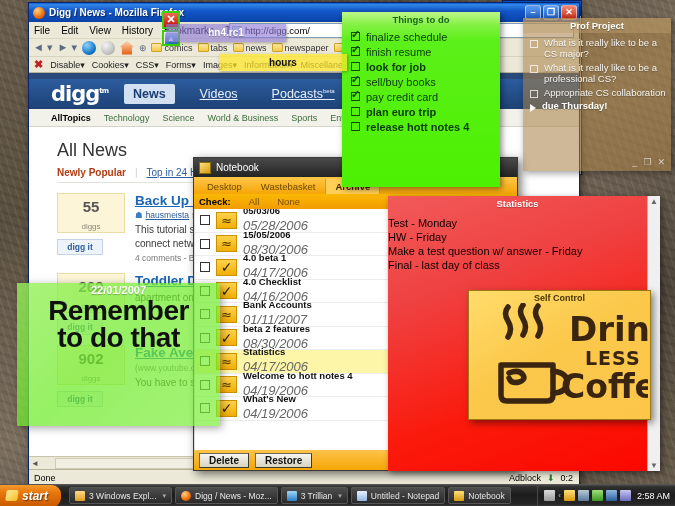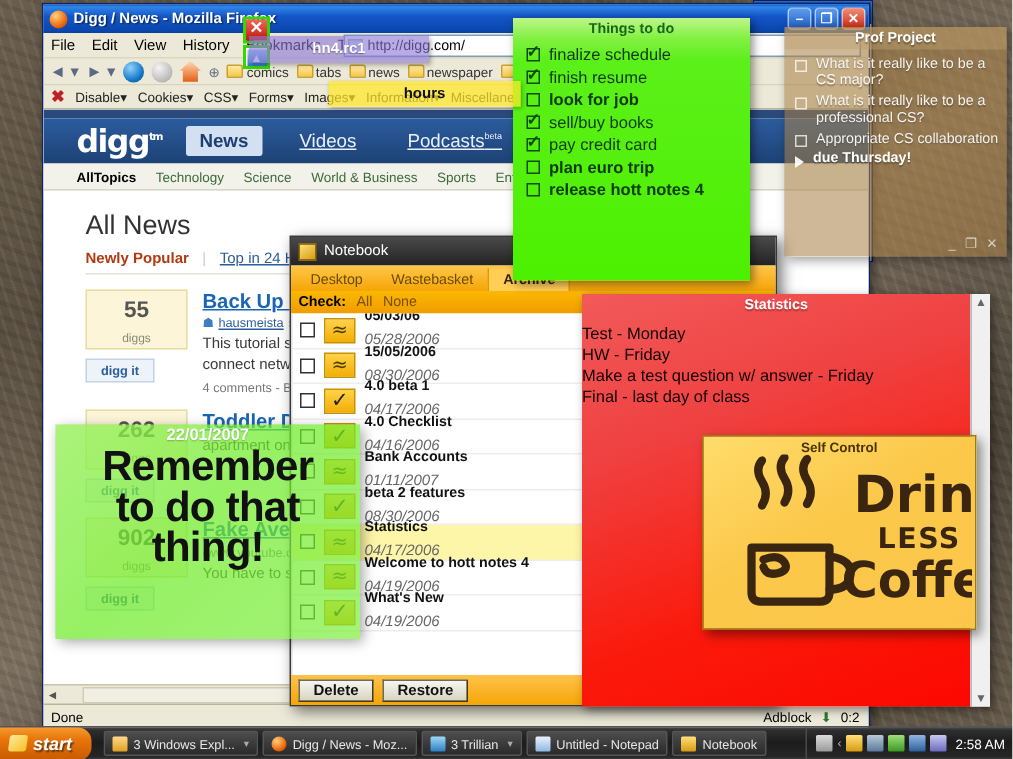--- a/index.html
+++ b/index.html
@@ -116,36 +116,36 @@
   .nbk-title { height: 19px; background: linear-gradient(180deg,#4a4a4a,#232323);
     display:flex; align-items:center; padding-left:5px; gap:5px; color:#fff; font-size:10px; flex:none;}
   .nbk-ico { width: 12px; height: 12px; background: linear-gradient(145deg,#ffe07a,#d89b10);
     border:1px solid #8a6b0a; flex:none; }
   .nbk-tabs { height: 17px; background: linear-gradient(180deg,#ffc74a,#f5a506);
     display:flex; align-items:flex-end; gap:1px; padding-left:4px; flex:none;}
   .nbk-tab { font-size:9.5px; color:#6a4b00; padding: 2px 9px 2px 9px; }
   .nbk-tab.sel { background:#ffce57; color:#3a2a00; font-weight:bold;
     border-left:1px solid #e09a00; border-right:1px solid #e09a00;}
   .nbk-check { height: 15px; background: linear-gradient(180deg,#fbb803,#f09c00);
-    display:flex; align-items:center; gap:7px; padding-left:5px; font-size:9.5px; flex:none;}
+    display:flex; align-items:center; gap:18px; padding-left:5px; font-size:9.5px; flex:none;}
   .nbk-check b { color:#000; }
   .nbk-check a { color:#7a4d00; }
   .nbk-list { flex:1; background:#fff; overflow:hidden; border-left:1px solid #ddd;}
   .nrow { display:flex; align-items:center; gap:6px; height: 23.5px;
     border-bottom:1px solid #ededed; padding-left:5px; }
   .nrow.sel { background:#fdf6a8; }
   .ncb { width:10px; height:10px; border:1.5px solid #333; background:#fff; flex:none;}
   .nico { width: 21px; height: 17px; flex:none; position: relative;
     background: linear-gradient(180deg,#ffd24a,#f2ae05); border:1px solid #c99100;
     display:flex; align-items:center; justify-content:center; font-size:13px; color:#2a2a2a;
     font-family:"DejaVu Sans", sans-serif; line-height:1; }
   .nico.wavy::after { content:"≈"; font-size:13px; color:#4a3a00; }
   .nico.check::after { content:"✓"; font-size:14px; color:#222; font-weight:bold;}
   .ntxt b { display:block; font-size:9.5px; color:#111; line-height: 1.05; }
-  .ntxt span { font-size:10px; color:#666; font-style: italic; margin-top: 16px; }
+  .ntxt span { font-size:13px; color:#666; font-style: italic; margin-top: 16px; }
   .nbk-foot { height: 20px; background: linear-gradient(180deg,#ffc24a,#f5a606);
     display:flex; align-items:center; gap:6px; padding-left:5px; flex:none;}
   .nbtn { font-size:10px; font-weight:bold; padding:1px 9px;
     background: linear-gradient(180deg,#f6f6f0,#d8d4c2); border:1px solid #6b6b5c;
     border-right-color:#3a3a33; border-bottom-color:#3a3a33; color:#111;}
 
   
   .note { position: absolute; box-shadow: 2px 2px 6px rgba(0,0,0,0.45); }
   .note-hdr { text-align:center; font-size: 9.5px; font-weight:bold; padding: 2px 0 2px; }
 
@@ -195,21 +195,21 @@
   #note-coffee { left: 468px; top: 290px; width: 183px; height: 130px;
     background: linear-gradient(150deg,#ffdc6b 0%,#fbc84a 45%,#fcc64a 100%);
     border: 1px solid #9a7a12; box-shadow: 3px 3px 7px rgba(0,0,0,0.45); }
   #note-coffee .note-hdr { color:#4a3400; font-size:9px; }
   .coffee-art { position:relative; height: 104px; }
   .coffee-art svg { position:absolute; left:4px; top:-2px; }
 
   
   #note-remember { left: 17px; top: 283px; width: 203px; height: 143px;
     background: linear-gradient(135deg, rgba(150,240,90,0.80) 0%, rgba(110,235,40,0.72) 45%, rgba(125,238,60,0.70) 100%);
-    box-shadow: 2px 2px 8px rgba(0,0,0,0.35); margin-left: 20px; }
+    box-shadow: 2px 2px 8px rgba(0,0,0,0.35); }
   #note-remember .note-hdr { color:#fff; font-size:11px; text-shadow: 0 1px 1px rgba(0,0,0,0.25); padding-top:1px;}
   .remember-txt { font-size: 28px; font-weight:bold; color:#111; line-height:0.96;
     text-align:center; letter-spacing:-0.5px; padding: 0 2px; }
 
   
   #note-hn4 { left: 166px; top: 24px; width: 120px; height: 18px;
     background: rgba(140,120,215,0.62); box-shadow: 1px 1px 3px rgba(0,0,0,0.3); }
   #note-hn4 .t { font-size: 10px; font-weight:bold; color:#fff; text-align:center; line-height:18px;
     text-shadow: 0 1px 1px rgba(0,0,0,0.3);}
   #note-hours { left: 219px; top: 54px; width: 128px; height: 17px;
@@ -591,21 +591,20 @@
       <span>_</span>
       <span>❐</span>
       <span>✕</span>
     </div>
   </div>
 
   <div class="note" id="note-remember">
     <div class="note-hdr">22/01/2007</div>
     <div class="remember-txt">Remember</div>
     <div class="remember-txt">to do that</div>
-    <div class="remember-txt">thing!</div>
   </div>
 
   <div class="note" id="note-hn4">
     <div class="t">hn4.rc1</div>
   </div>
   <div class="note" id="note-hours">
     <div class="t">hours</div>
   </div>
 
   <div id="taskbar">

